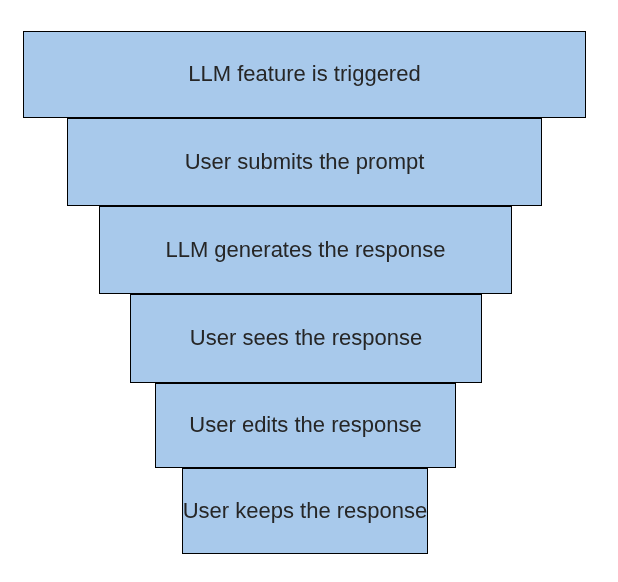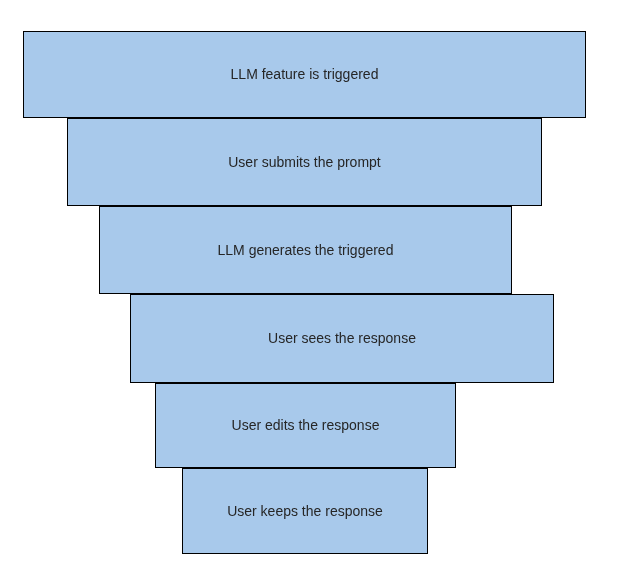--- a/index.html
+++ b/index.html
@@ -23,47 +23,47 @@
       position: absolute;
       box-sizing: border-box;
       background: var(--fill, #a8c9eb);
       border: 1px solid var(--border, #000000);
       display: flex;
       align-items: center;
       justify-content: center;
       text-align: center;
     }
     .step-label {
-      font-size: 14px;
+      font-size: 22px;
       line-height: 1.2;
       color: var(--text, #262626);
       white-space: nowrap;
     }
     .step-1 { left: 23px;  top: 31px;  width: 563px; height: 87px; }
     .step-2 { left: 67px;  top: 118px; width: 475px; height: 88px; text-align: right; }
     .step-3 { left: 99px;  top: 206px; width: 413px; height: 88px; }
-    .step-4 { left: 130px; top: 294px; width: 424px; height: 89px; }
+    .step-4 { left: 130px; top: 294px; width: 352px; height: 89px; }
     .step-5 { left: 155px; top: 383px; width: 301px; height: 85px; }
     .step-6 { left: 182px; top: 468px; width: 246px; height: 86px; }
   </style>
 </head>
 <body>
 
 <div class="canvas">
 
   <div class="step step-1">
     <span class="step-label">LLM feature is triggered</span>
   </div>
 
   <div class="step step-2">
     <span class="step-label">User submits the prompt</span>
   </div>
 
   <div class="step step-3">
-    <span class="step-label">LLM generates the triggered</span>
+    <span class="step-label">LLM generates the response</span>
   </div>
 
   <div class="step step-4">
     <span class="step-label">User sees the response</span>
   </div>
 
   <div class="step step-5">
     <span class="step-label">User edits the response</span>
   </div>
 

